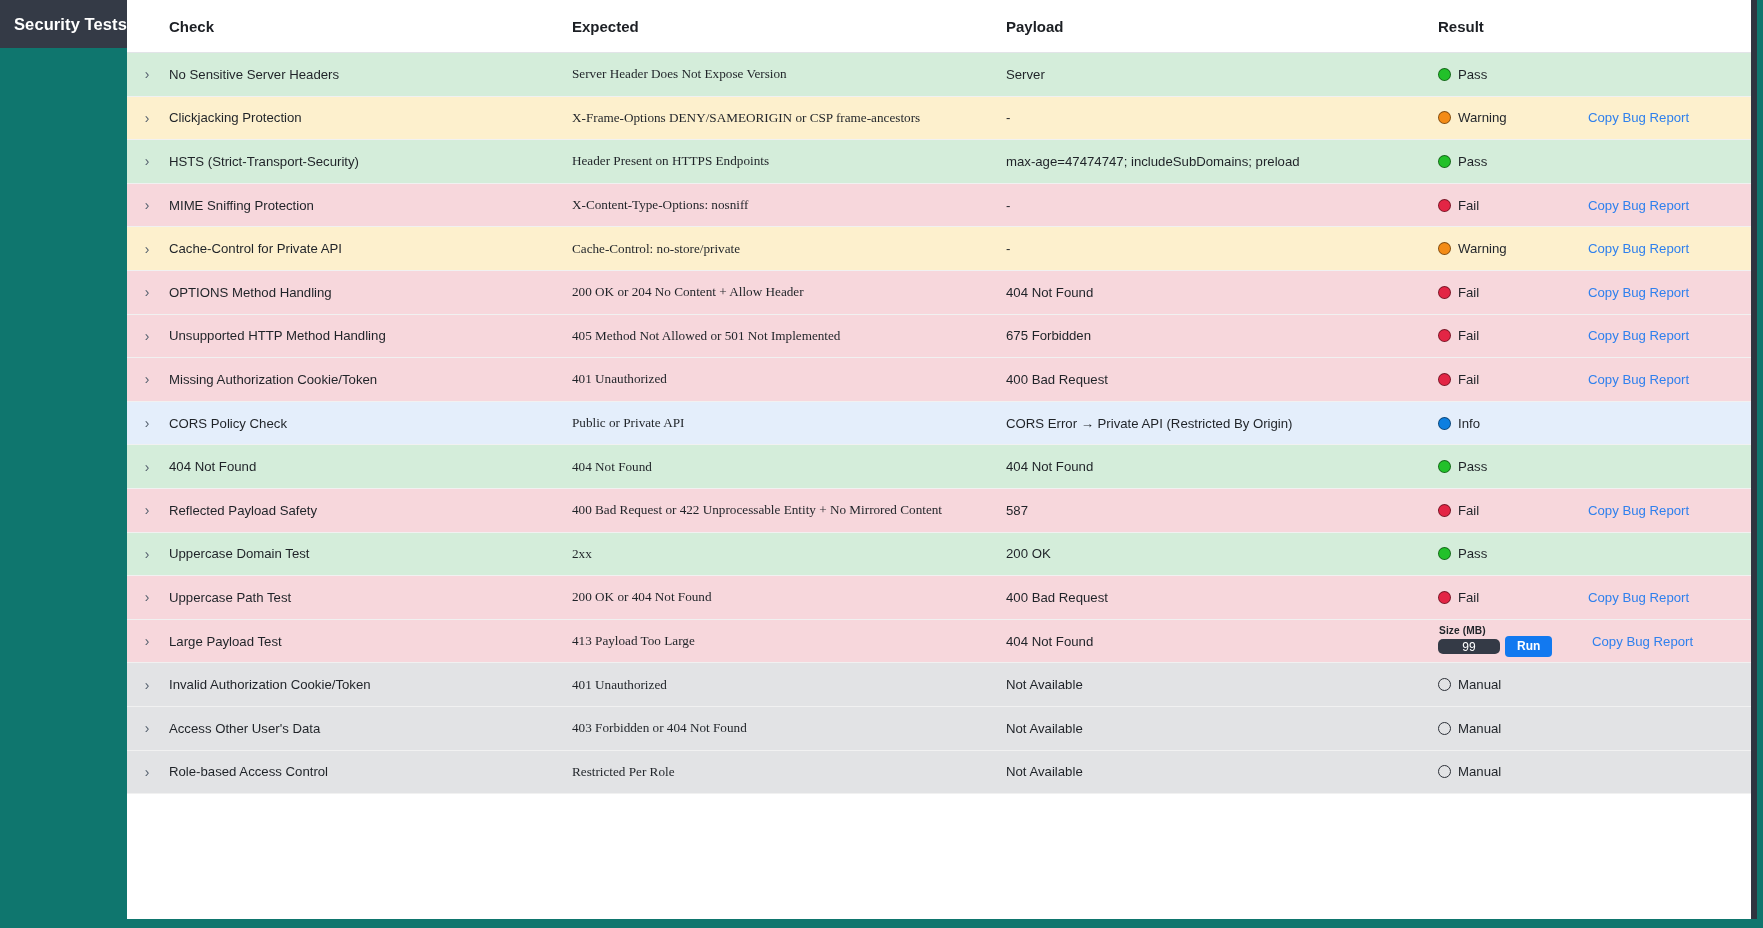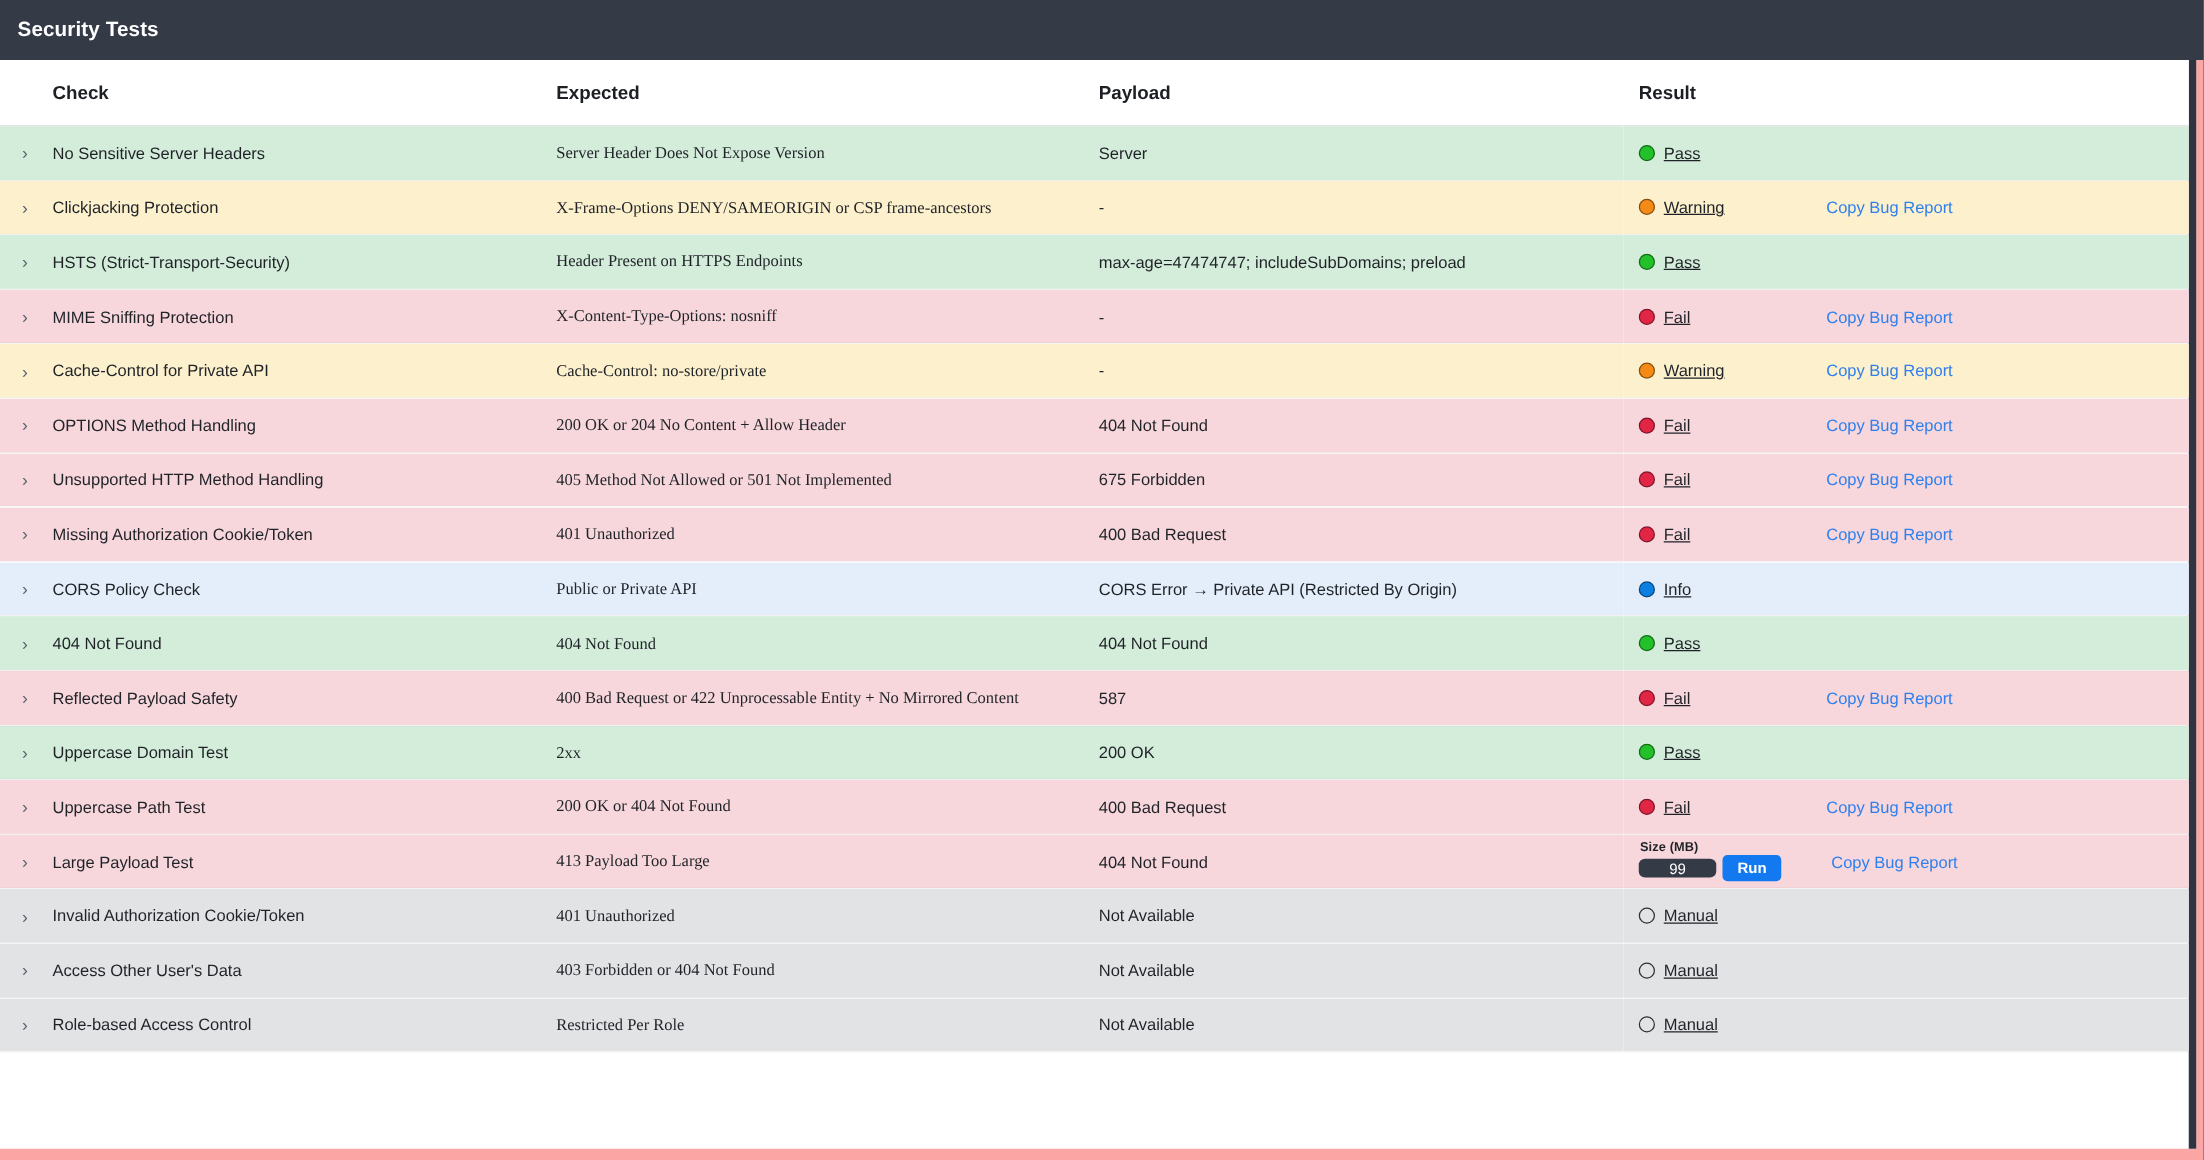--- a/index.html
+++ b/index.html
@@ -13,23 +13,23 @@
     overflow: hidden;
     font-family: "Liberation Sans", sans-serif;
     color: #212529;
   }
 
   .app-window {
     position: relative;
     width: 1763px;
     height: 928px;
     box-sizing: border-box;
-    background: #fca5a5;
+    background: #0f766e;
     display: flex;
-    flex-direction: column;
+    flex-direction: row;
   }
 
   
   .titlebar {
     height: 48px;
     min-height: 48px;
     background: #343a46;
     display: flex;
     align-items: center;
     padding-left: 14px;
@@ -140,21 +140,21 @@
     border-radius: 50%;
     display: inline-block;
     border: 1px solid rgba(0,0,0,0.45);
     box-sizing: border-box;
   }
   .dot.pass    { background: #22c12a; }
   .dot.fail    { background: #e32545; }
   .dot.warning { background: #f38b16; }
   .dot.info    { background: #0d7fe0; }
   .dot.manual  { background: transparent; border: 1.6px solid #2c3038; }
-  .status-text { font-size: 13.2px; color: #1f2328; text-decoration: underline; }
+  .status-text { font-size: 13.2px; color: #1f2328; }
 
   .bug-link {
     color: #2f80ed;
     font-size: 13.2px;
     cursor: pointer;
     text-decoration: none;
     white-space: nowrap;
   }
 
   

